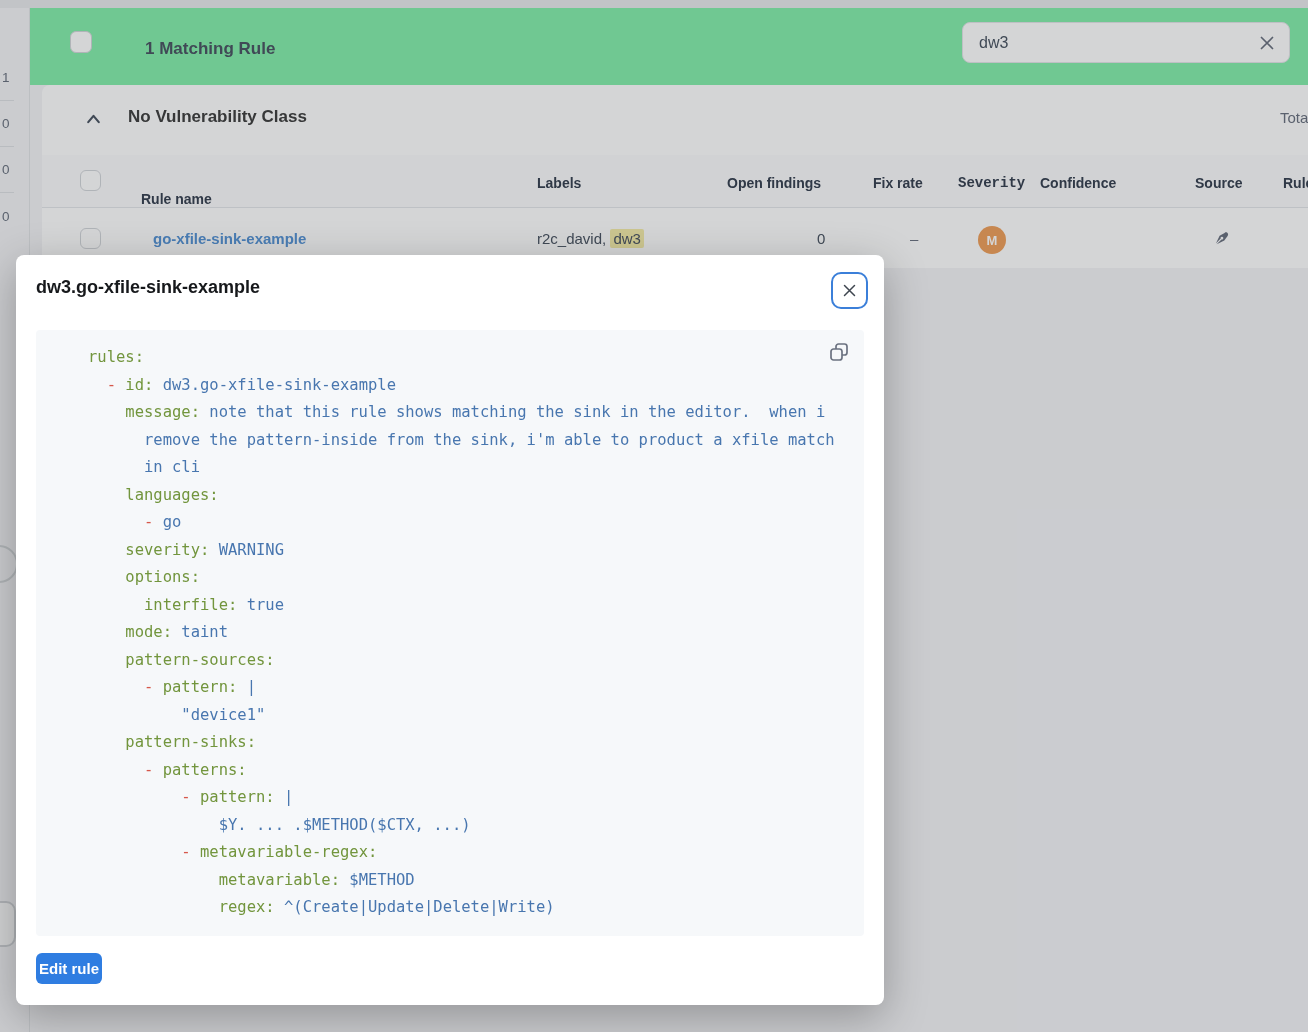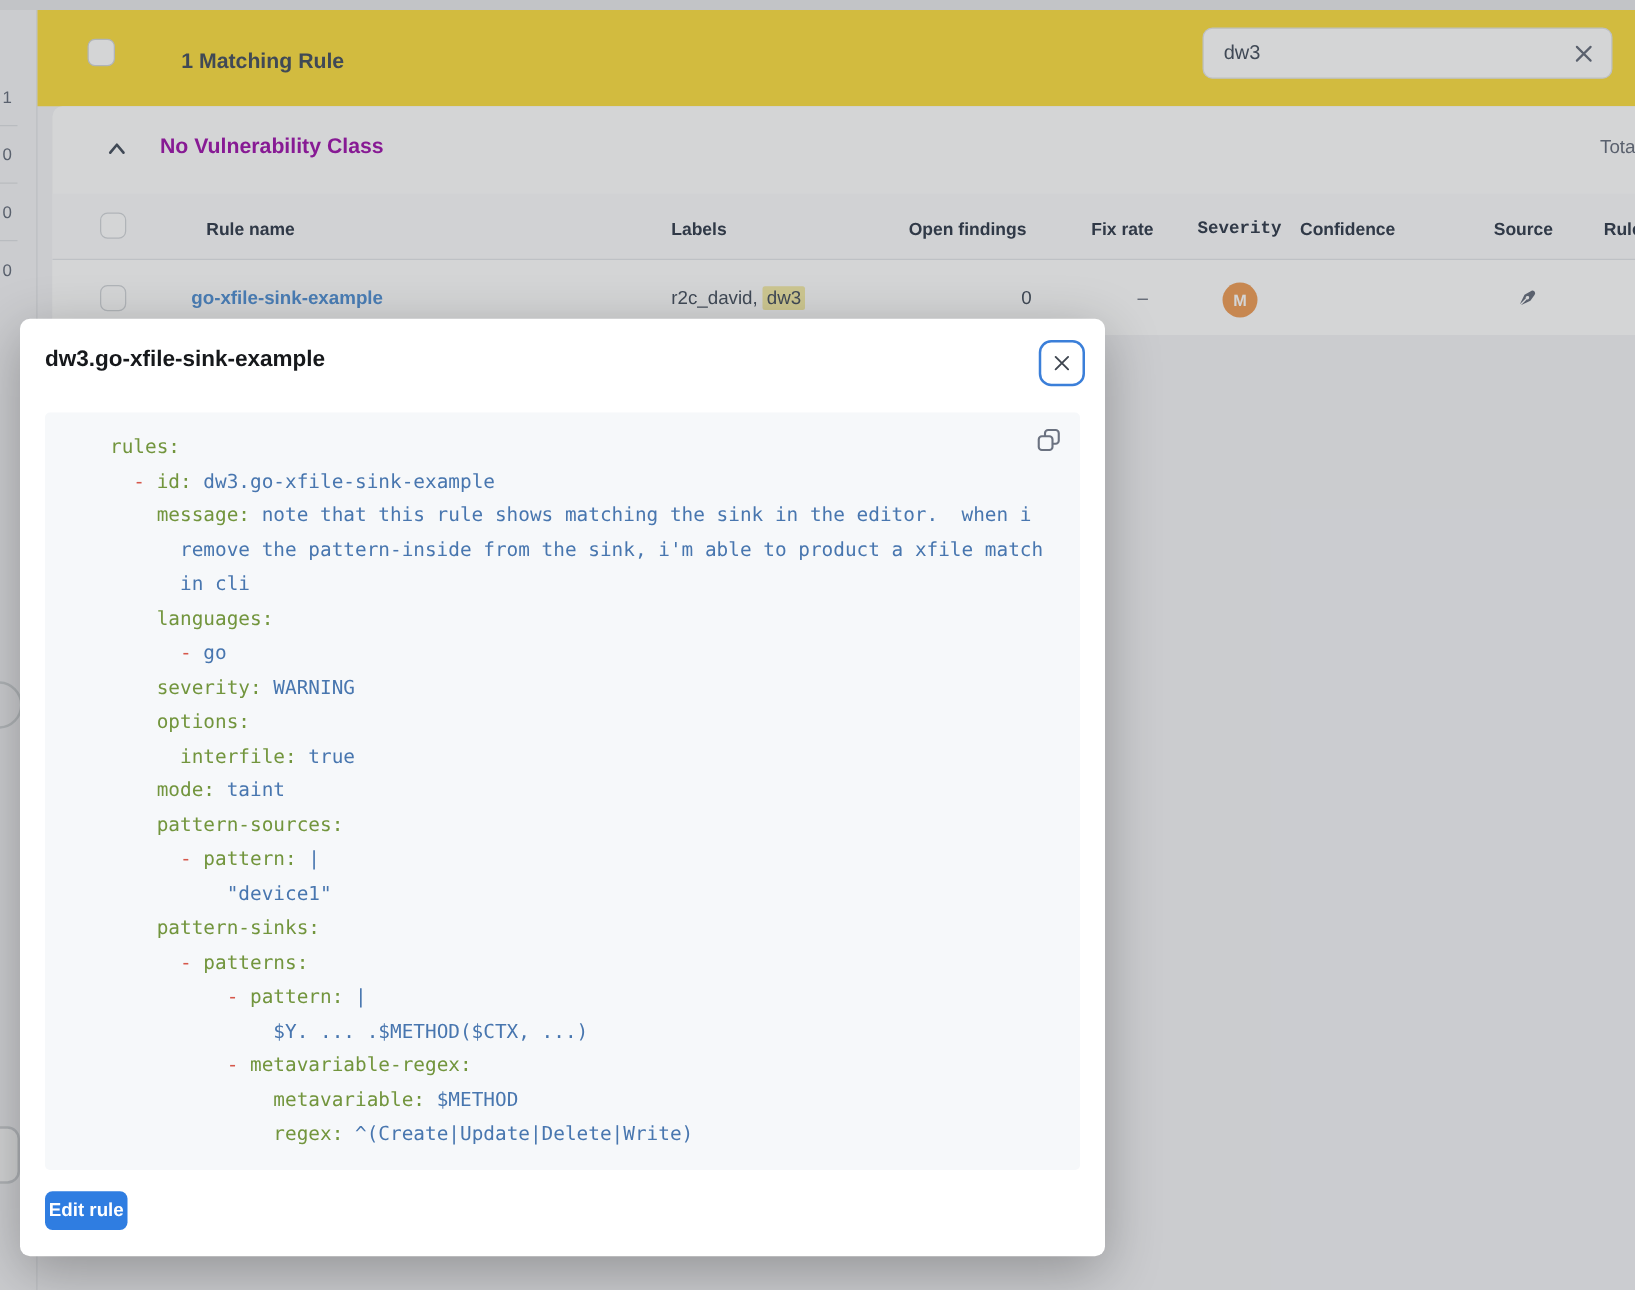--- a/index.html
+++ b/index.html
@@ -12,34 +12,34 @@
   .page{position:absolute;inset:0;z-index:1;}
   .top-strip{position:absolute;left:0;top:0;width:100%;height:8px;background:#e9ebed;}
   .facet-strip{position:absolute;left:0;top:8px;bottom:0;width:30px;background:#f4f5f7;border-right:1px solid #e2e4e7;}
   .facet-list{position:absolute;left:0;top:47px;width:100%;}
   .facet-item{position:relative;width:14px;height:46px;border-bottom:1px solid #dfe1e4;display:flex;align-items:center;}
   .facet-item:last-child{border-bottom:none;}
   .facet-count{padding-left:2px;font-size:13.5px;color:#6b7280;}
   .partial-circle{position:absolute;left:-20px;top:545px;width:38px;height:38px;border:2px solid #d4d7da;border-radius:50%;background:transparent;}
   .partial-rect{position:absolute;left:-28px;top:901px;width:44px;height:46px;border:2px solid #d2d5d8;border-radius:10px;background:#fdfdfd;}
 
-  .topbar{position:absolute;left:30px;top:8px;right:0;height:77px;background:#fde047;}
+  .topbar{position:absolute;left:30px;top:8px;right:0;height:77px;background:#86efac;}
   .checkbox{position:absolute;width:22px;height:22px;background:#fff;border:1.5px solid #d4d7db;border-radius:6px;}
   .matching-count{position:absolute;left:115px;top:31px;font-size:17px;font-weight:700;color:#4b5563;}
   .search-wrap{position:absolute;left:962px;top:22px;width:328px;height:41px;}
   .search-input{
     width:100%;height:100%;background:#fff;border:1px solid #e4e6e9;border-radius:8px;
     padding:0 44px 0 16px;font-size:16px;color:#4b5563;outline:none;
     font-family:"Liberation Sans",sans-serif;
   }
   .clear-btn{position:absolute;right:12px;top:10px;width:22px;height:22px;cursor:pointer;display:flex;align-items:center;justify-content:center;}
 
   .card{position:absolute;left:42px;top:85px;width:1350px;height:183px;background:#fff;border-radius:8px 8px 0 0;}
   .chevron-btn{position:absolute;left:40px;top:23px;width:22px;height:22px;display:flex;align-items:center;justify-content:center;cursor:pointer;}
-  .group-title{position:absolute;left:86px;top:22px;font-size:17px;font-weight:700;color:#a21caf;}
+  .group-title{position:absolute;left:86px;top:22px;font-size:17px;font-weight:700;color:#404040;}
   .total-label{position:absolute;left:1238px;top:24px;font-size:15px;color:#6b7280;}
   .thead{position:absolute;left:0;top:70px;width:100%;height:53px;border-bottom:1px solid #e5e7eb;background:#fcfcfd;}
   .th{position:absolute;top:20px;font-size:14px;font-weight:700;color:#374151;white-space:nowrap;}
   .trow{position:absolute;left:0;top:123px;width:100%;height:60px;background:#fff;}
   .cell{position:absolute;top:22px;font-size:15px;color:#4b5563;white-space:nowrap;}
   .rule-link{color:var(--link,#5794d6);font-weight:700;text-decoration:none;cursor:pointer;}
   .label-hl{background:var(--hl,#f6edaa);padding:1px 3px;border-radius:2px;}
   .sev-badge{
     position:absolute;left:936px;top:18px;width:28px;height:28px;border-radius:50%;
     background:var(--badge,#efa05c);color:#fff;font-size:13px;font-weight:700;
@@ -121,21 +121,21 @@
       <span class="chevron-btn">
         <svg width="19" height="19" viewBox="0 0 18 18">
           <polyline points="4,11.5 9,5.5 14,11.5" fill="none" stroke="#4b5563" stroke-width="2" stroke-linecap="round" stroke-linejoin="round"></polyline>
         </svg>
       </span>
       <div class="group-title">No Vulnerability Class</div>
       <div class="total-label">Total</div>
 
       <div class="thead" id="table-headers">
         <div class="checkbox" style="left:38px;top:15px;width:21px;height:21px;"></div>
-      <span class="th" style="left: 123px;">Rule name</span>
+      <span class="th" style="left: 99px; margin-top: 16px;">Rule name</span>
           <span class="th" style="left: 495px;">Labels</span>
           <span class="th" style="left: 685px;">Open findings</span>
           <span class="th" style="left: 831px;">Fix rate</span>
           <span class="th" style="left: 916px; font-family: Liberation Mono, monospace;">Severity</span>
           <span class="th" style="left: 998px;">Confidence</span>
           <span class="th" style="left: 1153px;">Source</span>
           <span class="th" style="left: 1241px;">Rule</span>
         </div>
 
       <div class="trow">

